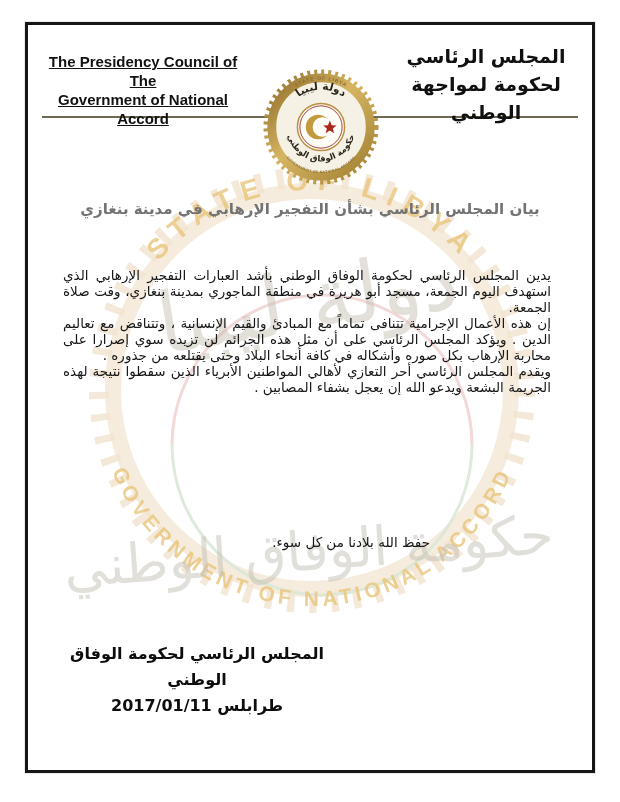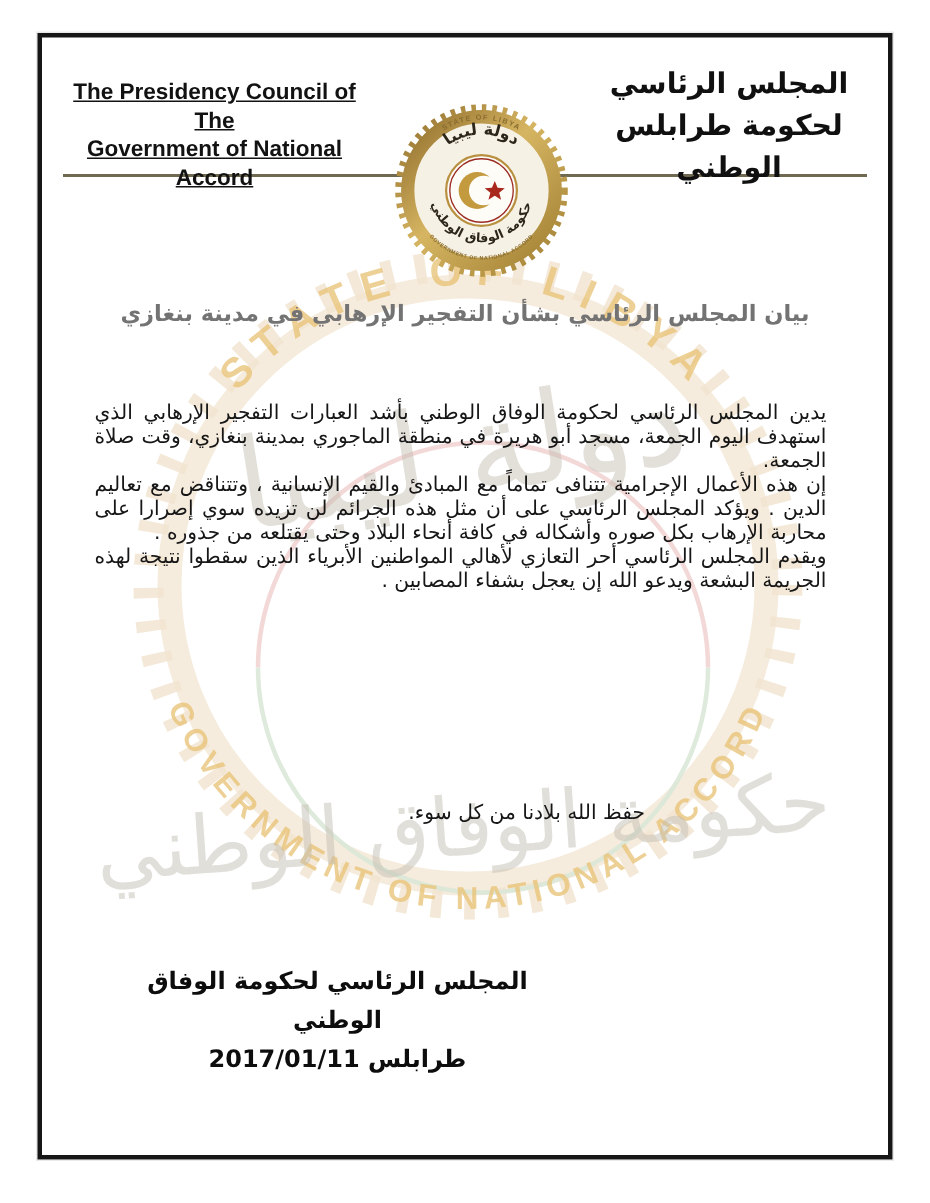--- a/index.html
+++ b/index.html
@@ -35,21 +35,21 @@
   .bodytext{
     position:absolute;left:63px;top:267px;width:488px;direction:rtl;
     text-align:justify;font-size:13.5px;line-height:16px;color:#161616;z-index:3;
   }
   .bodytext p{margin:0;}
   .closing{
     position:absolute;left:60px;top:534px;width:370px;text-align:right;
     direction:rtl;font-size:13.5px;color:#161616;z-index:3;
   }
   .signature{
-    position:absolute;left:68px;top:641px;width:314px;text-align:center;
+    position:absolute;left:40px;top:641px;width:314px;text-align:center;
     direction:rtl;font-weight:bold;font-size:16px;line-height:26px;
     color:#0d0d0d;z-index:3;
   }
 </style>
 </head>
 <body>
 
 <div class="page">
 
   <svg class="watermark" width="620" height="802" viewBox="0 0 620 802" aria-hidden="true">
@@ -79,21 +79,21 @@
 
   <div class="rule"></div>
 
   <div class="hdr-en">
     <div>The Presidency Council of The</div>
     <div>Government of National Accord</div>
   </div>
 
   <div class="hdr-ar">
     <div>المجلس الرئاسي</div>
-    <div>لحكومة طرابلس الوطني</div>
+    <div>لحكومة لمواجهة الوطني</div>
   </div>
 
   <svg class="seal" width="118" height="118" viewBox="0 0 120 120" aria-hidden="true">
     <defs>
       <linearGradient id="goldGrad" x1="0" y1="0" x2="1" y2="1">
         <stop offset="0" stop-color="#8f6d2c"></stop>
         <stop offset=".45" stop-color="#d6b562"></stop>
         <stop offset="1" stop-color="#a07f33"></stop>
       </linearGradient>
       <path id="seal-tiny-top" d="M 12,60 A 48,48 0 0 1 108,60"></path>

